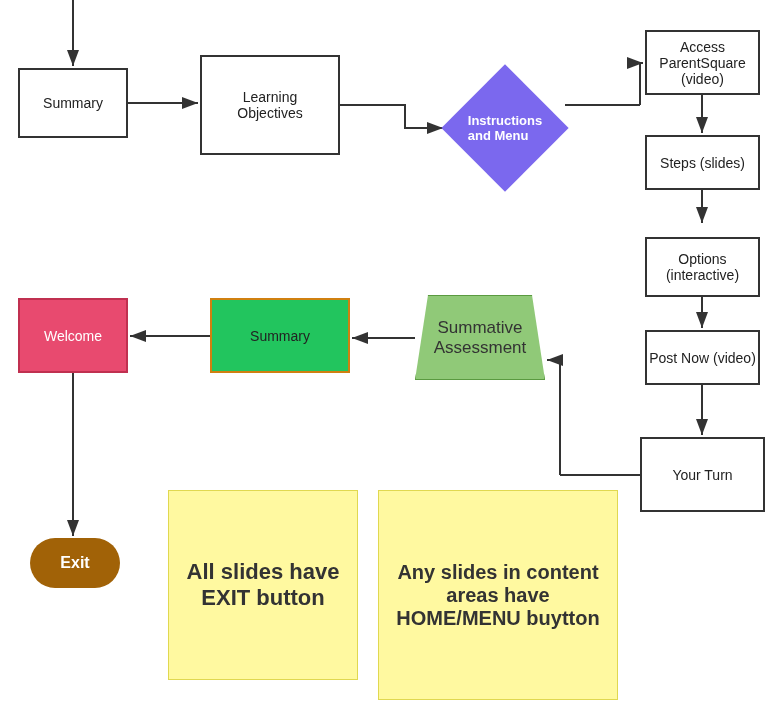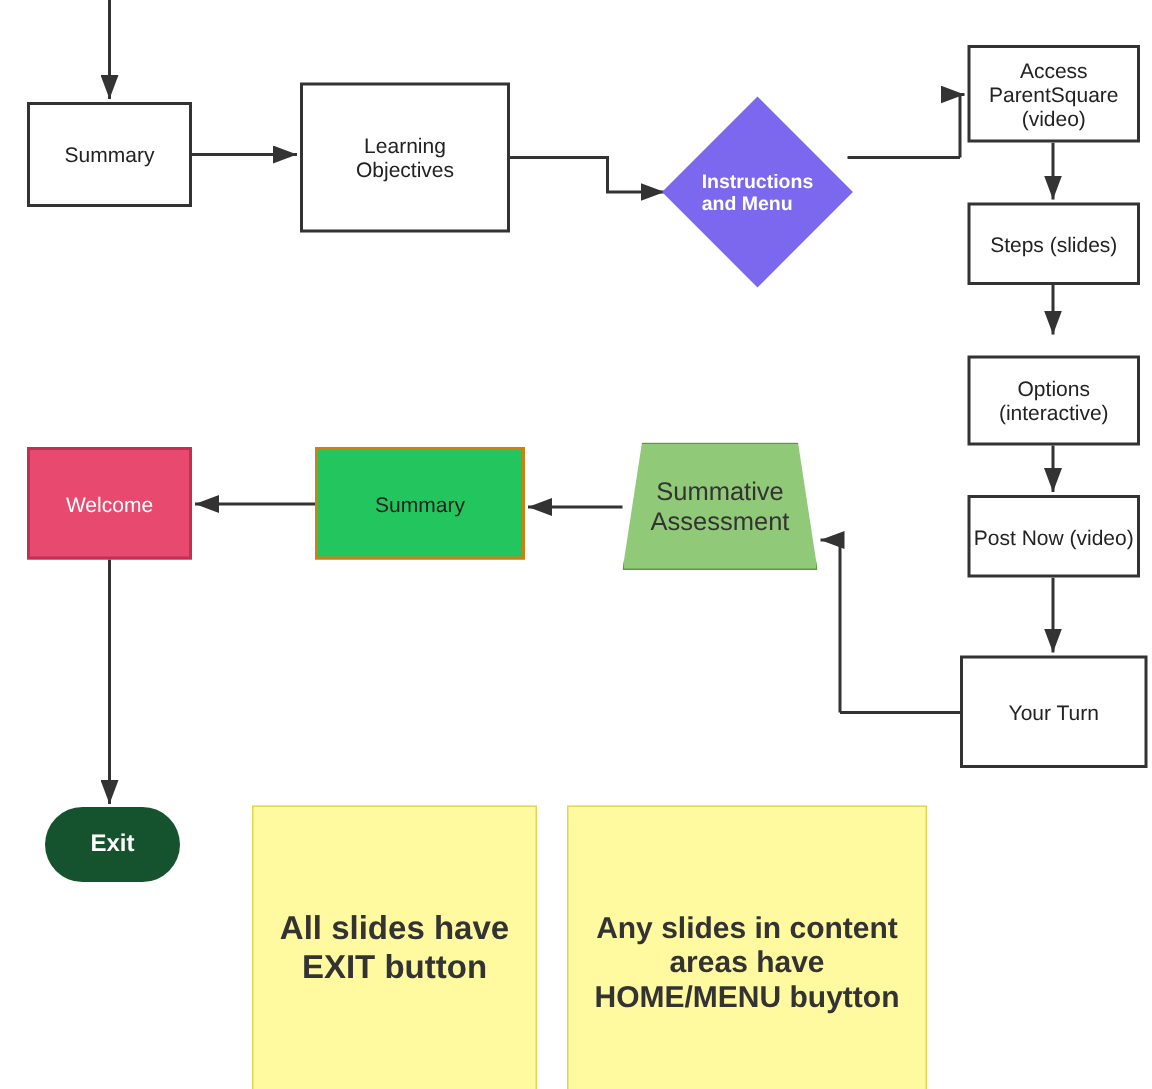--- a/index.html
+++ b/index.html
@@ -121,39 +121,38 @@
       left: 18px; top: 298px;
       width: 110px; height: 75px;
       background: #e84a6f;
       border-color: #c03050;
       color: #fff;
     }
     
     .box-exit {
       left: 30px; top: 538px;
       width: 90px; height: 50px;
-      background: #14532d;
+      background: #a16207;
       border: none;
       border-radius: 25px;
       color: #fff;
       font-size: 16px;
       font-weight: bold;
     }
     
     .sticky {
       position: absolute;
       font-size: 22px;
       font-weight: bold;
       color: #333;
       display: flex;
       align-items: center;
       justify-content: center;
       text-align: center;
       padding: 15px;
-      margin-top: 47px;
     }
     .sticky-left {
       left: 168px; top: 490px;
       width: 190px; height: 190px;
       background: #fff9a0;
       border: 1px solid #e0d850;
     }
     .sticky-right {
       left: 378px; top: 490px;
       width: 240px; height: 210px;

